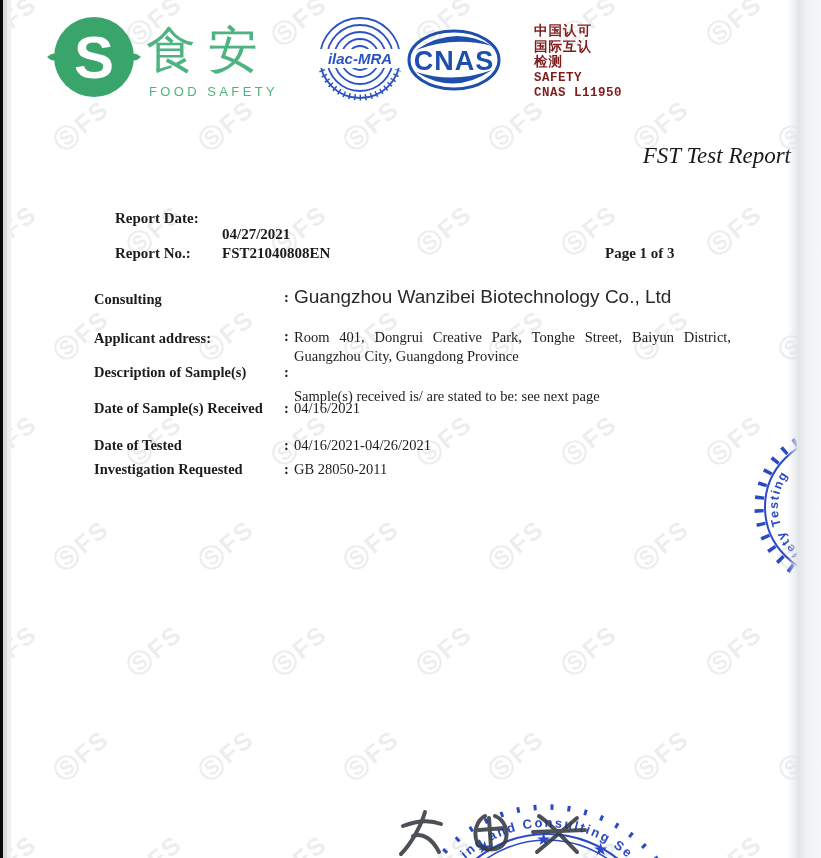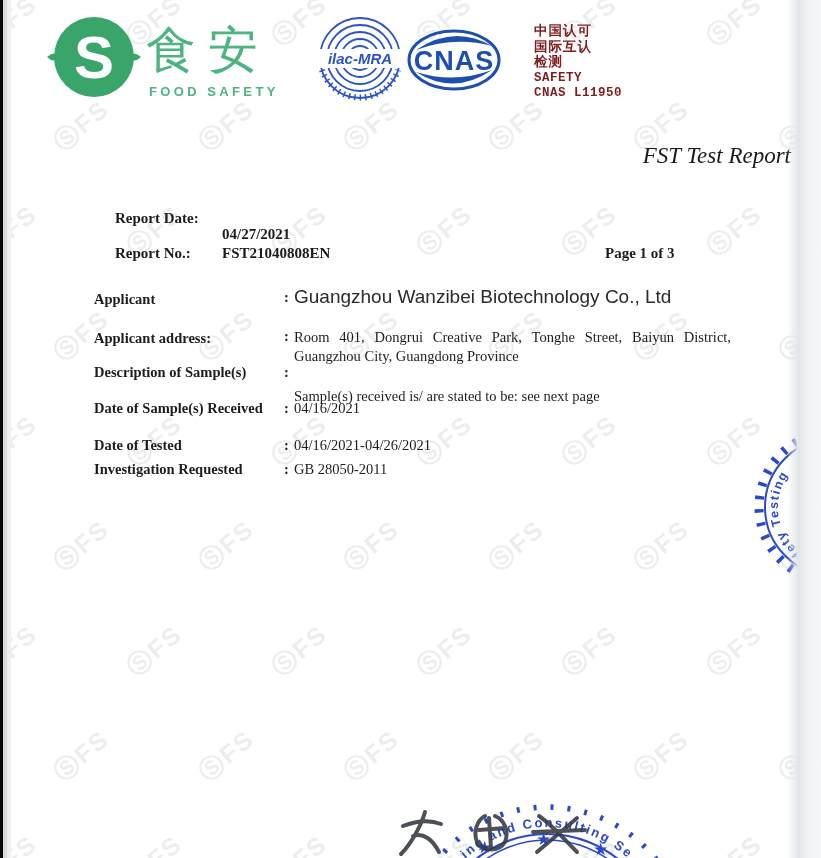--- a/index.html
+++ b/index.html
@@ -14,21 +14,21 @@
   
   .wm-layer{position:absolute;inset:0;z-index:1;pointer-events:none;}
   .wm{position:absolute;font-family:"Liberation Sans","DejaVu Sans",sans-serif;
       font-weight:bold;font-size:25px;letter-spacing:2px;color:rgba(160,168,172,0.20);
       transform:rotate(-40deg);}
   
   .hdr{position:absolute;z-index:2;}
   .brand-cn{position:absolute;left:146px;top:22px;font-size:50px;line-height:56px;letter-spacing:12px;
             color:#4db381;font-family:"Liberation Sans","DejaVu Sans",sans-serif;z-index:2;}
   .brand-en{position:absolute;left:149px;top:84px;font-size:13px;letter-spacing:3.4px;color:#4db381;
-            font-family:"Liberation Sans","DejaVu Sans",sans-serif;font-weight:bold;z-index:2;}
+            font-family:"Liberation Sans","DejaVu Sans",sans-serif;font-weight:normal;z-index:2;}
   .cnas-lines{position:absolute;left:534px;top:24px;z-index:2;color:#7f1d1d;
               font-family:Liberation Mono, monospace;}
   .cnas-lines .cn{font-size:13.5px;font-weight:bold;line-height:15.5px;letter-spacing:1px;}
   .cnas-lines .en{font-size:12.5px;font-weight:bold;line-height:15.5px;letter-spacing:0.5px;}
   
   .title{position:absolute;left:10px;right:30px;top:143px;text-align:right;z-index:2;
          font-size:23px;color:#1a1a1a;font-style:italic;}
   
   .meta-label{position:absolute;font-size:15px;font-weight:bold;z-index:2;}
   .meta-value{position:absolute;font-size:15px;font-weight:bold;z-index:2;}
@@ -143,21 +143,21 @@
   </div>
 
   <div class="title">FST Test Report</div>
 
   <div class="meta-label" style="left:115px;top:210px;">Report Date:</div>
   <div class="meta-value" style="left:222px;top:226px;">04/27/2021</div>
   <div class="meta-label" style="left:115px;top:245px;">Report No.:</div>
   <div class="meta-value" style="left:222px;top:245px;">FST21040808EN</div>
   <div class="meta-value" style="left:605px;top:245px;">Page 1 of 3</div>
 
-  <div class="f-label" style="top:291px;">Applicant</div>
+  <div class="f-label" style="top:291px;">Consulting</div>
   <div class="f-colon" style="top:289px;">:</div>
   <div class="f-value f-company" style="top:286px;">Guangzhou Wanzibei Biotechnology Co., Ltd</div>
 
   <div class="f-label" style="top:330px;">Applicant address:</div>
   <div class="f-colon" style="top:328px;">:</div>
   <div class="f-value f-address" style="top:320px;">Room 401, Dongrui Creative Park, Tonghe Street, Baiyun District, Guangzhou City, Guangdong Province</div>
 
   <div class="f-label" style="top:364px;">Description of Sample(s)</div>
   <div class="f-colon" style="top:364px;">:</div>
   <div class="f-value" style="top:364px;margin-top:24px;">Sample(s) received is/ are stated to be: see next page</div>

